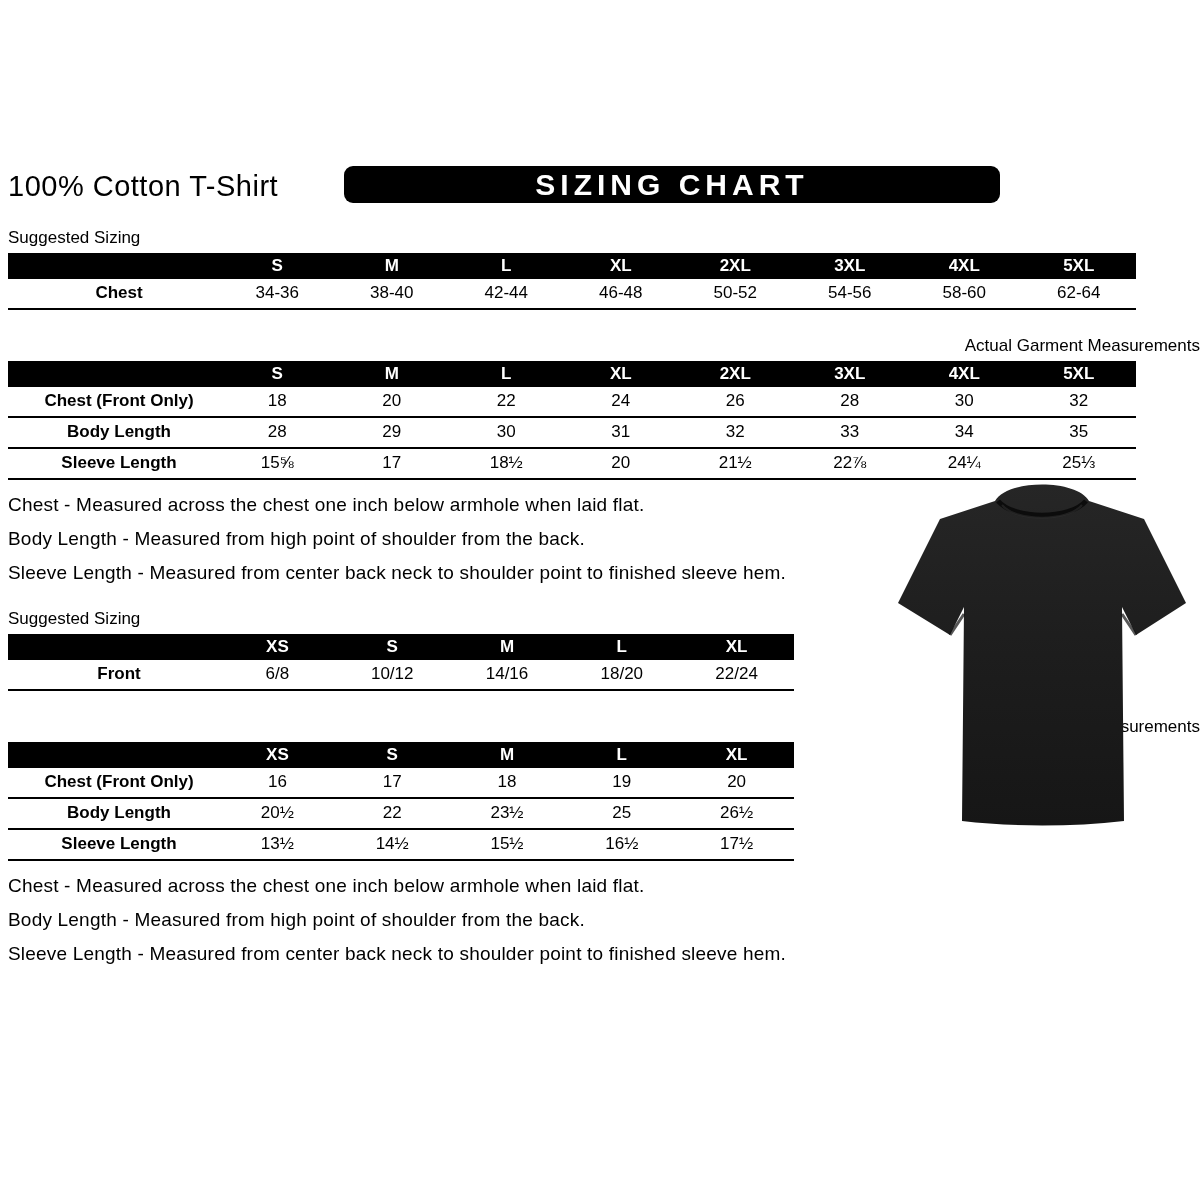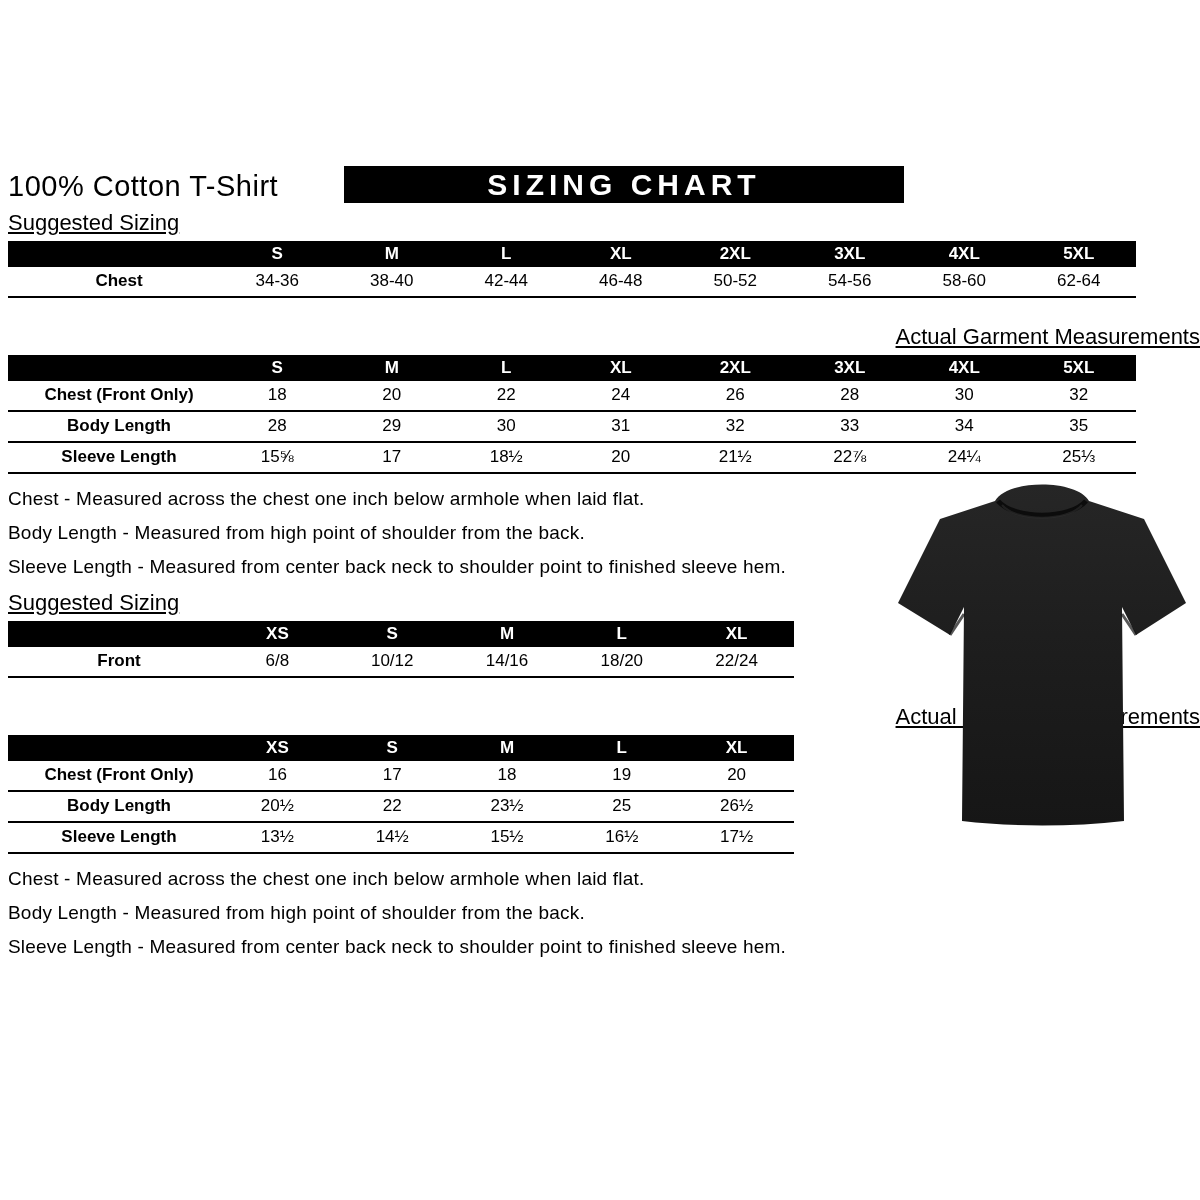--- a/index.html
+++ b/index.html
@@ -2,24 +2,24 @@
 <html><head>
 <meta charset="utf-8">
 <style>
   html,body{margin:0;padding:0;background:#fff;}
   body{font-family:"Liberation Sans","DejaVu Sans",sans-serif;color:#000;}
   .page{position:relative;width:1200px;height:1200px;background:#fff;overflow:hidden;}
   .content{padding:166px 0 0 8px;}
 
   .header-row{display:flex;align-items:flex-end;}
   .title{width:336px;font-size:29px;font-weight:400;padding-top:3px;letter-spacing:.5px;}
-  .banner{width:560px;height:37px;line-height:37px;background:#000;color:#fff;
-          font-weight:bold;font-size:30px;letter-spacing:5px;text-align:center;}
-
-  .section-label{font-size:22px;margin:7px 0 5px 0;text-decoration:underline;}
+  .banner{width:656px;height:37px;line-height:37px;background:#000;color:#fff;
+          font-weight:bold;font-size:30px;letter-spacing:5px;text-align:center;border-radius:9px;}
+
+  .section-label{font-size:17px;margin:25px 0 5px 0;}
   .gap{margin-top:26px;text-align:right;}
 
   table.sizing-table{border-collapse:collapse;table-layout:fixed;}
   table.adult-table{width:1128px;}
   table.youth-table{width:786px;}
   .sizing-table th{background:#000;color:#fff;font-size:17px;font-weight:bold;
                    padding:3px 0;text-align:center;}
   .sizing-table th.labelcol{width:212px;}
   .sizing-table td{font-size:17px;text-align:center;padding:4px 0 5px 0;
                    border-bottom:2px solid #000;}

